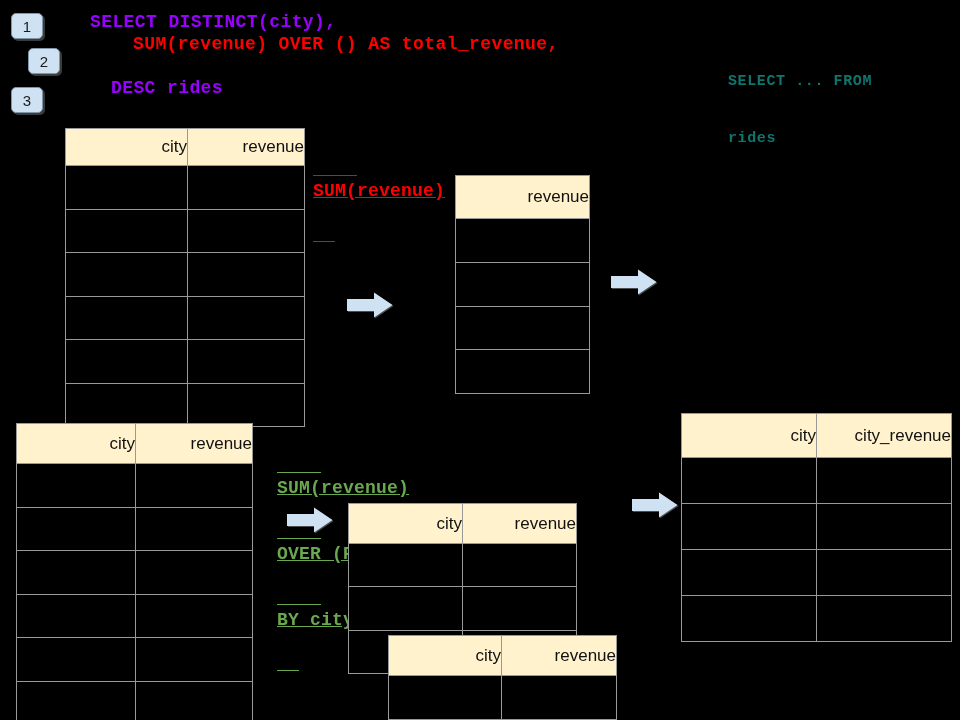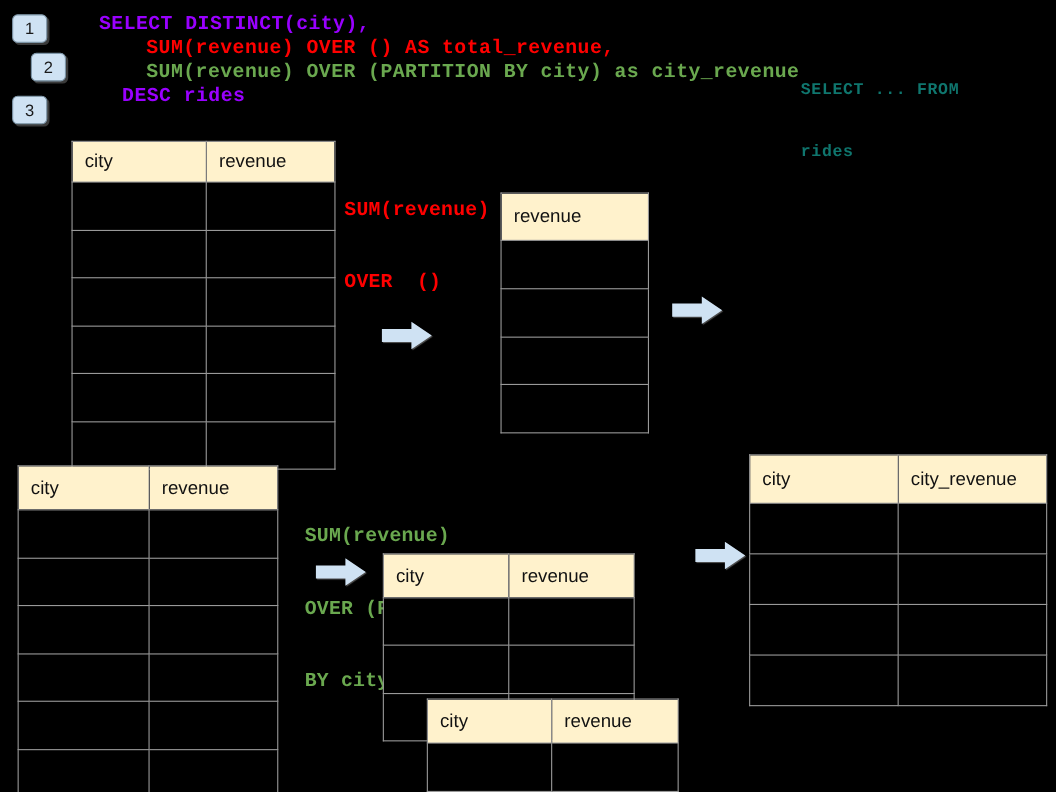--- a/index.html
+++ b/index.html
@@ -40,20 +40,21 @@
     line-height: 19px;
     letter-spacing: 0.6px;
     color: #0f766e;
   }
 
   .annotation {
     position: absolute;
     font-size: 18px;
     line-height: 22px;
     letter-spacing: 0.2px;
+    text-decoration: underline;
   }
   #ann-total     { left: 313px; top: 136px; color: #FF0000; }
   #ann-partition { left: 277px; top: 433px; color: #6AA84F; }
 
   
   .badge {
     position: absolute;
     width: 30px; height: 24px;
     background: #CFE2F3;
     border: 1px solid #7e96a8;
@@ -72,21 +73,21 @@
     position: absolute;
     border-collapse: collapse;
     table-layout: fixed;
   }
   .tbl th {
     background: #FFF2CC;
     border: 1px solid #999999;
     font-weight: normal;
     font-size: 17px;
     color: #111;
-    text-align: left;
+    text-align: right;
     padding: 0 0 0 11px;
     vertical-align: middle;
     overflow: hidden;
   }
   .tbl td {
     background: #000;
     border: 1px solid #999999;
   }
 
   #t-rides-top { left: 65px; top: 128px; width: 240px; }
@@ -132,31 +133,29 @@
 <body>
 
 <div id="stage">
 
   <div class="badge" id="badge-1">1</div>
   <div class="badge" id="badge-2">2</div>
   <div class="badge" id="badge-3">3</div>
 
   <div class="sql-line mono c-purple" id="sql-l0">SELECT DISTINCT(city),</div>
   <div class="sql-line mono c-red" id="sql-l1">SUM(revenue) OVER () AS total_revenue,</div>
-  <div class="sql-line mono c-green" id="sql-l2">SUM(revenue) OVER (PARTITION BY city) as city_revenue</div>
   <div class="sql-line mono c-purple" id="sql-l3">DESC rides</div>
 
   <div class="mono" id="side-note">
     <div>SELECT ... FROM</div>
     <div>rides</div>
   </div>
 
   <div class="annotation mono" id="ann-total">
     <div>SUM(revenue)</div>
-    <div>OVER  ()</div>
   </div>
 
   <div class="annotation mono" id="ann-partition">
     <div>SUM(revenue)</div>
     <div>OVER (PARTITION</div>
     <div>BY city)</div>
   </div>
 
   <table class="tbl" id="t-rides-top">
     <thead>

